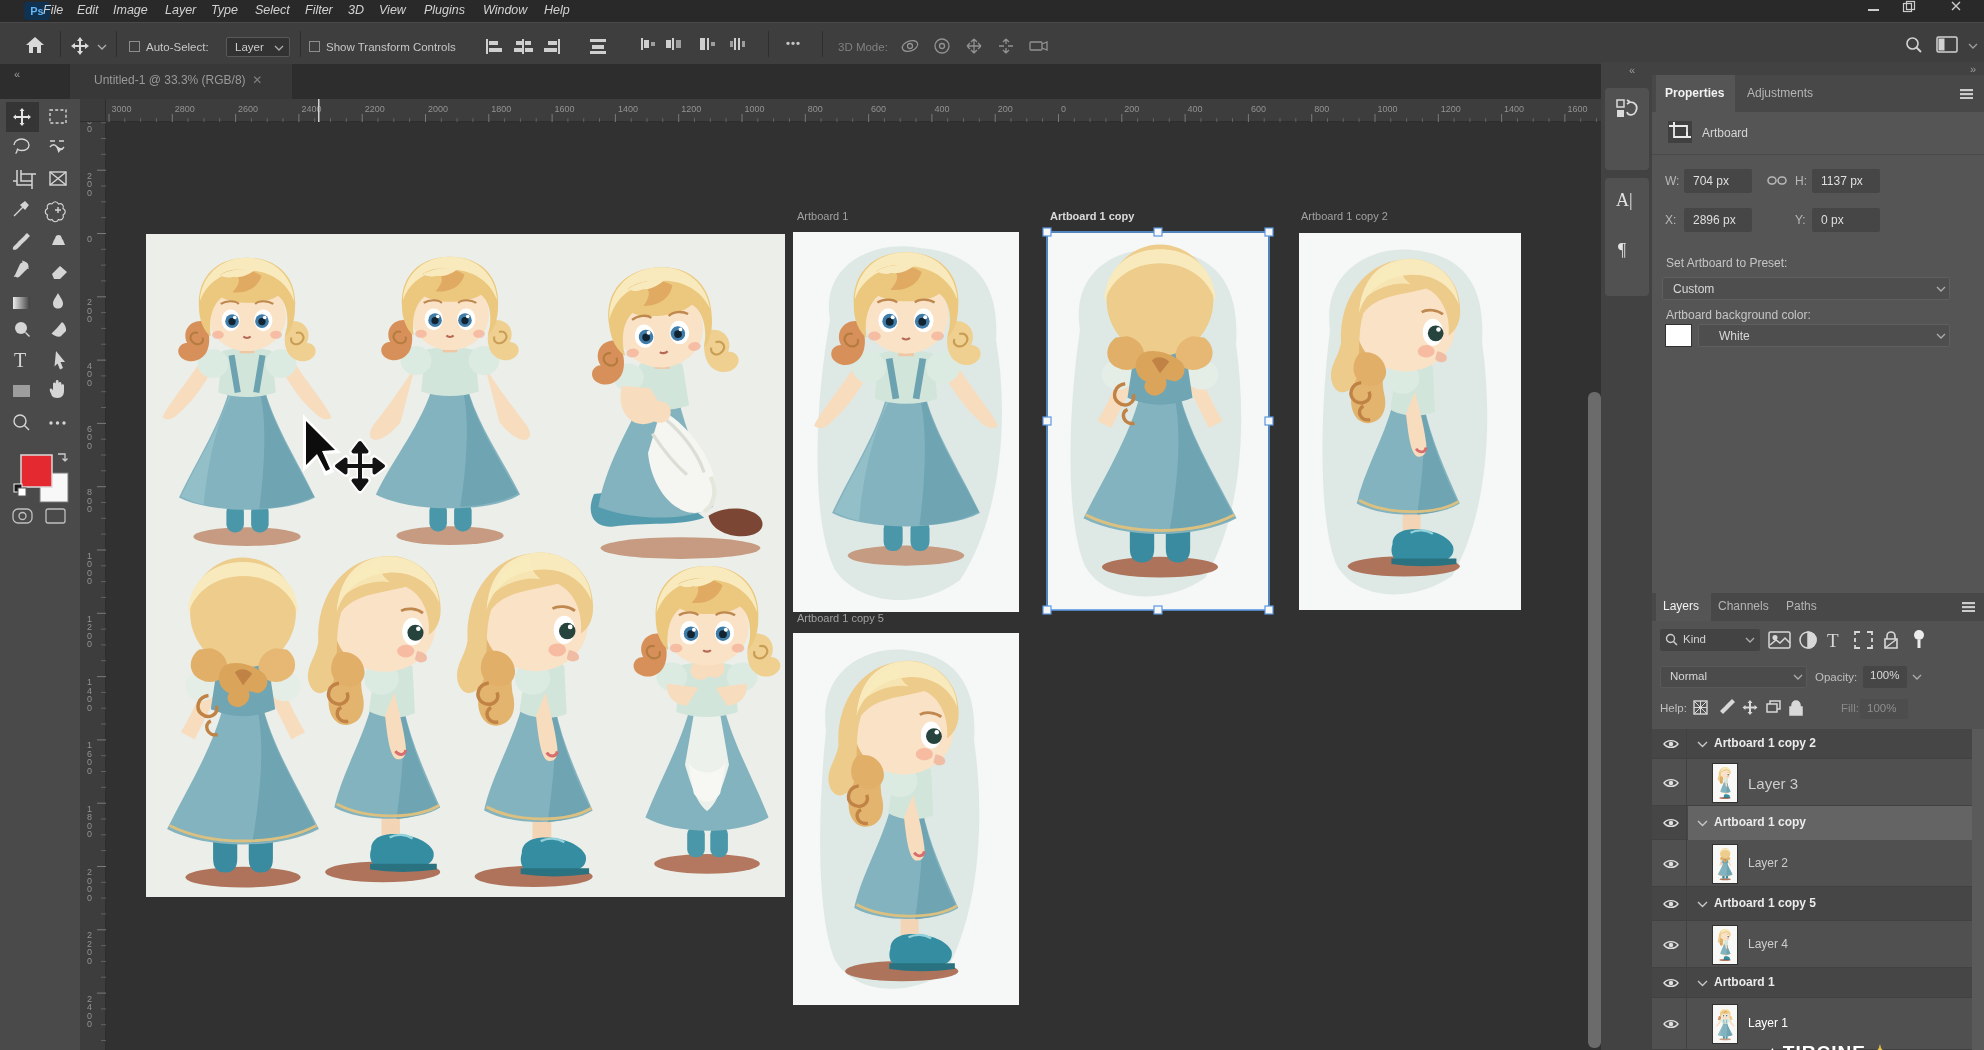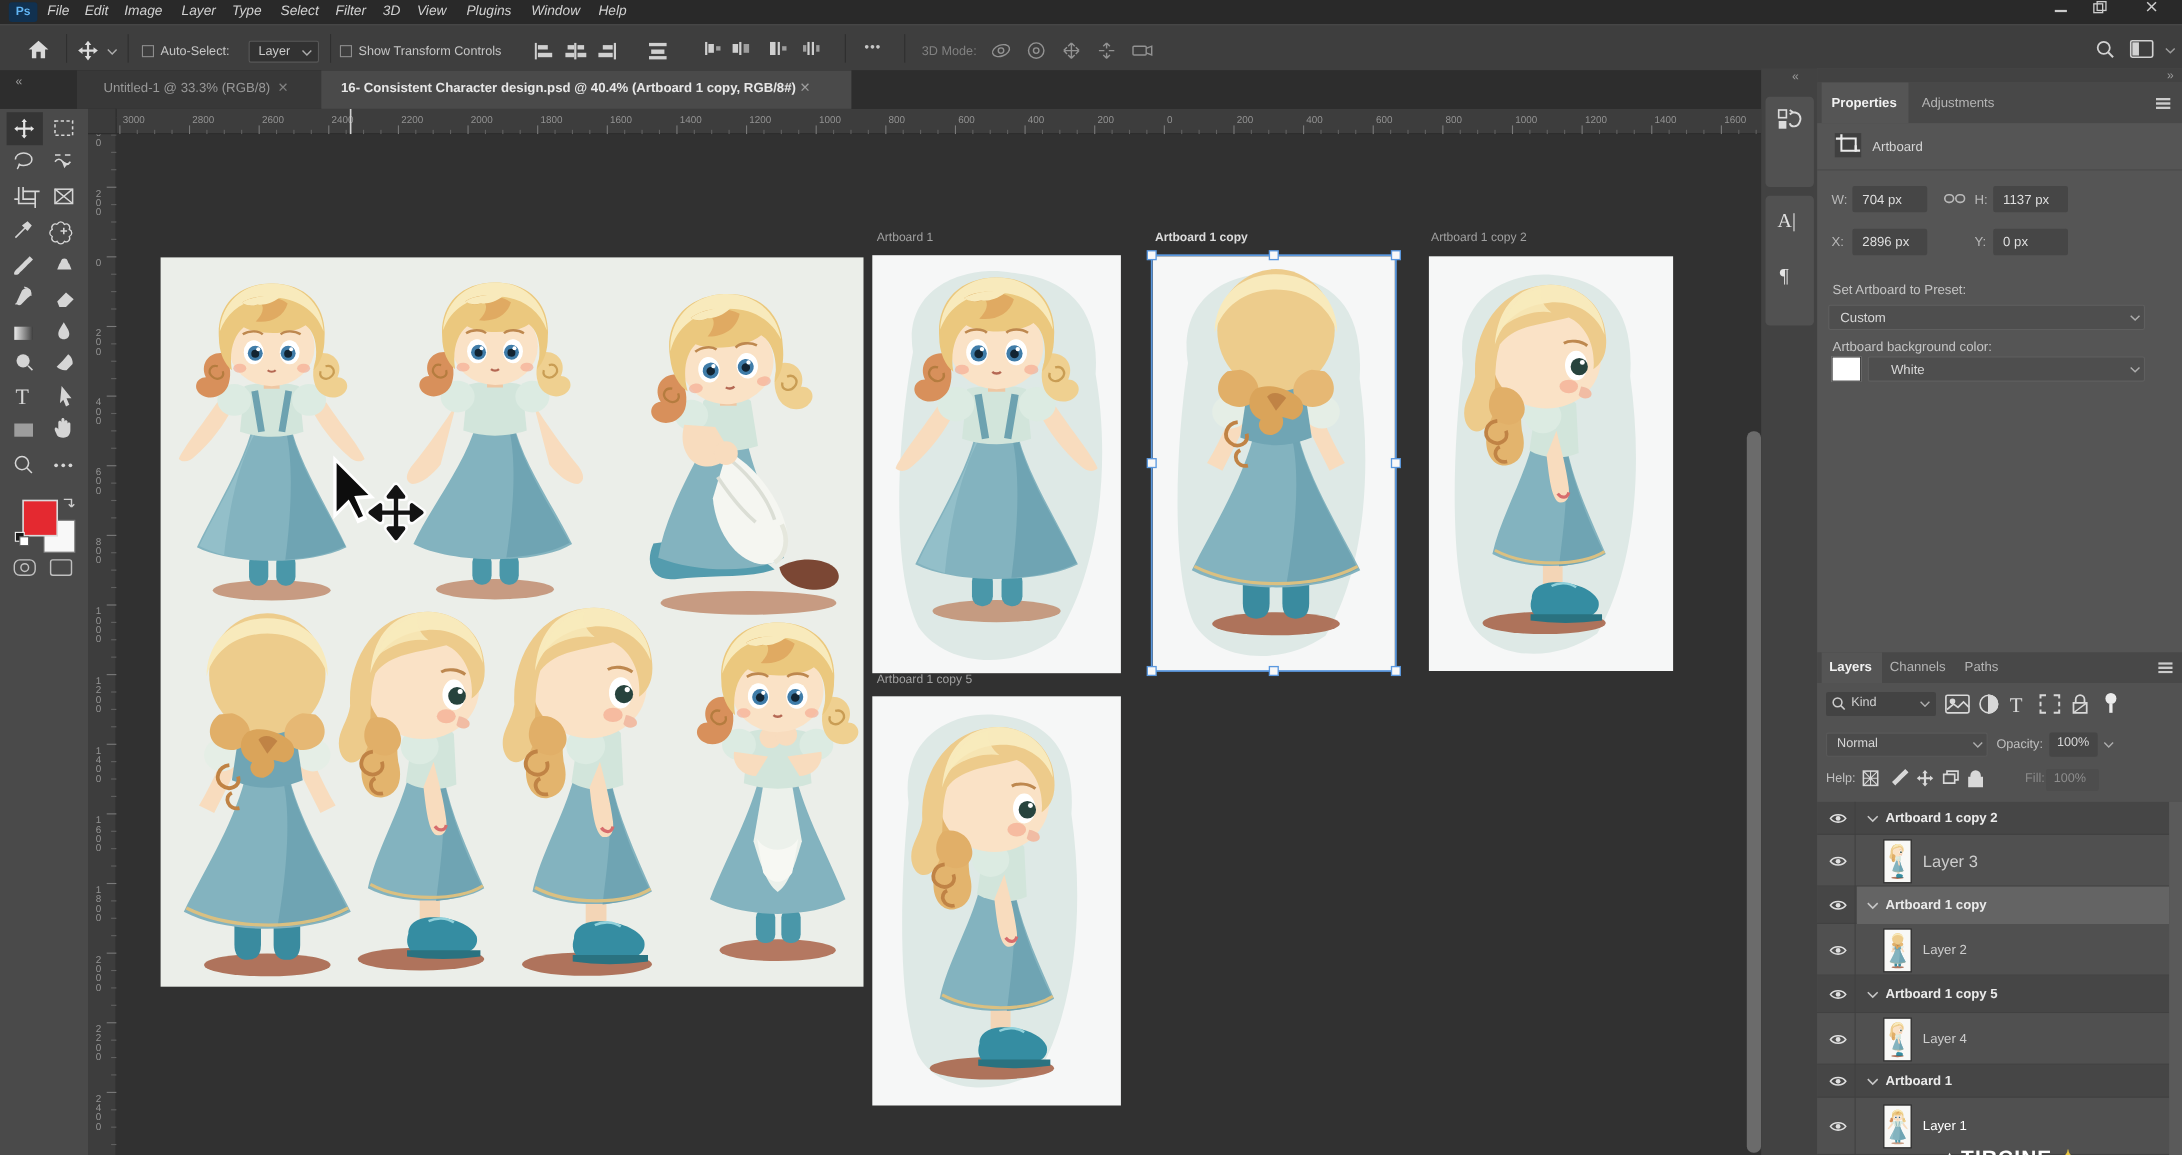--- a/index.html
+++ b/index.html
@@ -3,21 +3,21 @@
 <meta charset="utf-8">
 <style>
   * { margin:0; padding:0; box-sizing:border-box; }
   html,body { width:1984px; height:1050px; overflow:hidden; background:#2e2e2e;
     font-family:"Liberation Sans", sans-serif; }
   body { filter:saturate(0.96) contrast(0.98) brightness(1.02); }
   .abs { position:absolute; }
   
   #menubar { position:absolute; left:0; top:0; width:1984px; height:22px; background:#262626; }
   #menubar .mi { position:absolute; top:3px; color:#cfcfcf; font-size:12.5px;font-style:italic; }
-  #pslogo { position:absolute; left:8px; top:2px; width:26px; height:18px; background:#0d2f4f;
+  #pslogo { position:absolute; left:24px; top:2px; width:26px; height:18px; background:#0d2f4f;
     border-radius:3px; color:#5cb3f5; font-size:11px; font-weight:bold; text-align:center; line-height:18px; }
   #optbar { position:absolute; left:0; top:22px; width:1984px; height:42px; background:#3b3b3b; border-top:1px solid #474747;}
   .sep { position:absolute; top:8px; width:1px; height:26px; background:#2c2c2c; }
   .cb { position:absolute; top:18px; width:11px; height:11px; border:1px solid #8a8a8a; background:#3b3b3b; }
   .optxt { position:absolute; top:18px; color:#c3c3c3; font-size:11.5px; }
   .drop { position:absolute; background:#2f2f2f; border:1px solid #565656; border-radius:2px; color:#c9c9c9; font-size:11.5px; }
   
   #tabbar { position:absolute; left:0; top:64px; width:1601px; height:35px; background:#2a2a2a; }
   .tab { position:absolute; top:0; height:35px; font-size:12px; }
   
@@ -128,21 +128,20 @@
     <rect x="1" y="1" width="20" height="15" rx="1.5" stroke="#cfcfcf" stroke-width="1.5" fill="none"></rect>
     <rect x="2.5" y="2.5" width="6" height="12" fill="#cfcfcf"></rect>
   </svg>
   <svg class="abs" style="left:1968px;top:20px" width="10" height="6">
       <path d="M1 1 L5 5 L9 1" stroke="#9a9a9a" stroke-width="1.3" fill="none"></path>
     </svg>
 </div>
 <div id="tabbar">
   <div style="position:absolute;left:14px;top:4px;color:#9a9a9a;font-size:11px">«</div>
   <div class="tab" style="left:70px;width:222px;background:#353535;color:#969696;padding:9px 0 0 24px">Untitled-1 @ 33.3% (RGB/8)&nbsp;&nbsp;<span style="color:#7e7e7e">✕</span></div>
-  <div class="tab" style="left:292px;width:482px;background:#474747;color:#e4e4e4;font-weight:bold;padding:9px 0 0 18px">16- Consistent Character design.psd @ 40.4% (Artboard 1 copy, RGB/8#) <span style="color:#9a9a9a;font-weight:normal">✕</span></div>
 </div>
 <div id="toolbar">
 <svg width="80" height="560" viewBox="0 0 80 560">
   <rect x="6" y="3" width="33" height="30" fill="#323232"></rect>
   <g stroke="#d2d2d2" fill="none" stroke-width="1.4">
 
     <path d="M22 9 L24.5 12 H23 V17 H28 V15.5 L31 18 L28 20.5 V19 H23 V24 H24.5 L22 27 L19.5 24 H21 V19 H16 V20.5 L13 18 L16 15.5 V17 H21 V12 H19.5 Z" fill="#e2e2e2" stroke="none"></path>
     <rect x="50" y="11" width="16" height="13" stroke-dasharray="3 2.2"></rect>
 
     <path d="M14 46 C14 42.5 17.5 40 21.5 40 C25.5 40 29 42.5 29 46 C29 49.5 25.5 51.5 21.5 51.5 C19.5 51.5 18.2 51 17.5 50.3 C16.8 51.8 17.2 53.5 15.5 54.5"></path>
@@ -712,21 +711,21 @@
     </svg>
   <div style="position:absolute;left:14px;top:246px;color:#c2c2c2;font-size:12px">Artboard background color:</div>
   <div style="position:absolute;left:13px;top:262px;width:27px;height:23px;background:#fdfdfd;border:1px solid #2e2e2e"></div>
   <div style="position:absolute;left:46px;top:262px;width:252px;height:23px;background:#4b4b4b;border:1px solid #5c5c5c;border-radius:2px;color:#d5d5d5;font-size:12px;padding:4px 0 0 20px">White</div>
   <svg style="position:absolute;left:284px;top:271px" width="10" height="6">
       <path d="M1 1 L5 5 L9 1" stroke="#aaa" stroke-width="1.3" fill="none"></path>
     </svg>
 
   <div style="position:absolute;left:0;top:531px;width:332px;height:28px;background:#454545"></div>
   <div style="position:absolute;left:4px;top:531px;width:55px;height:28px;background:#525252"></div>
-  <div style="position:absolute;left:11px;top:537px;color:#efefef;font-size:12px;font-weight:bold">Layers</div>
+  <div style="position:absolute;left:11px;top:537px;color:#efefef;font-size:12px;font-weight:normal">Layers</div>
   <div style="position:absolute;left:66px;top:537px;color:#b2b2b2;font-size:12px">Channels</div>
   <div style="position:absolute;left:134px;top:537px;color:#b2b2b2;font-size:12px">Paths</div>
   <svg style="position:absolute;left:310px;top:540px" width="14" height="10">
       <rect x="0" y="0" width="13" height="2.2" fill="#c9c9c9"></rect>
       <rect x="0" y="4" width="13" height="2.2" fill="#c9c9c9"></rect>
       <rect x="0" y="8" width="13" height="2.2" fill="#c9c9c9"></rect>
     </svg>
 
   <div style="position:absolute;left:0;top:559px;width:332px;height:429px;background:#4f4f4f"></div>
   <div style="position:absolute;left:8px;top:567px;width:100px;height:22px;background:#404040;border-radius:2px">

